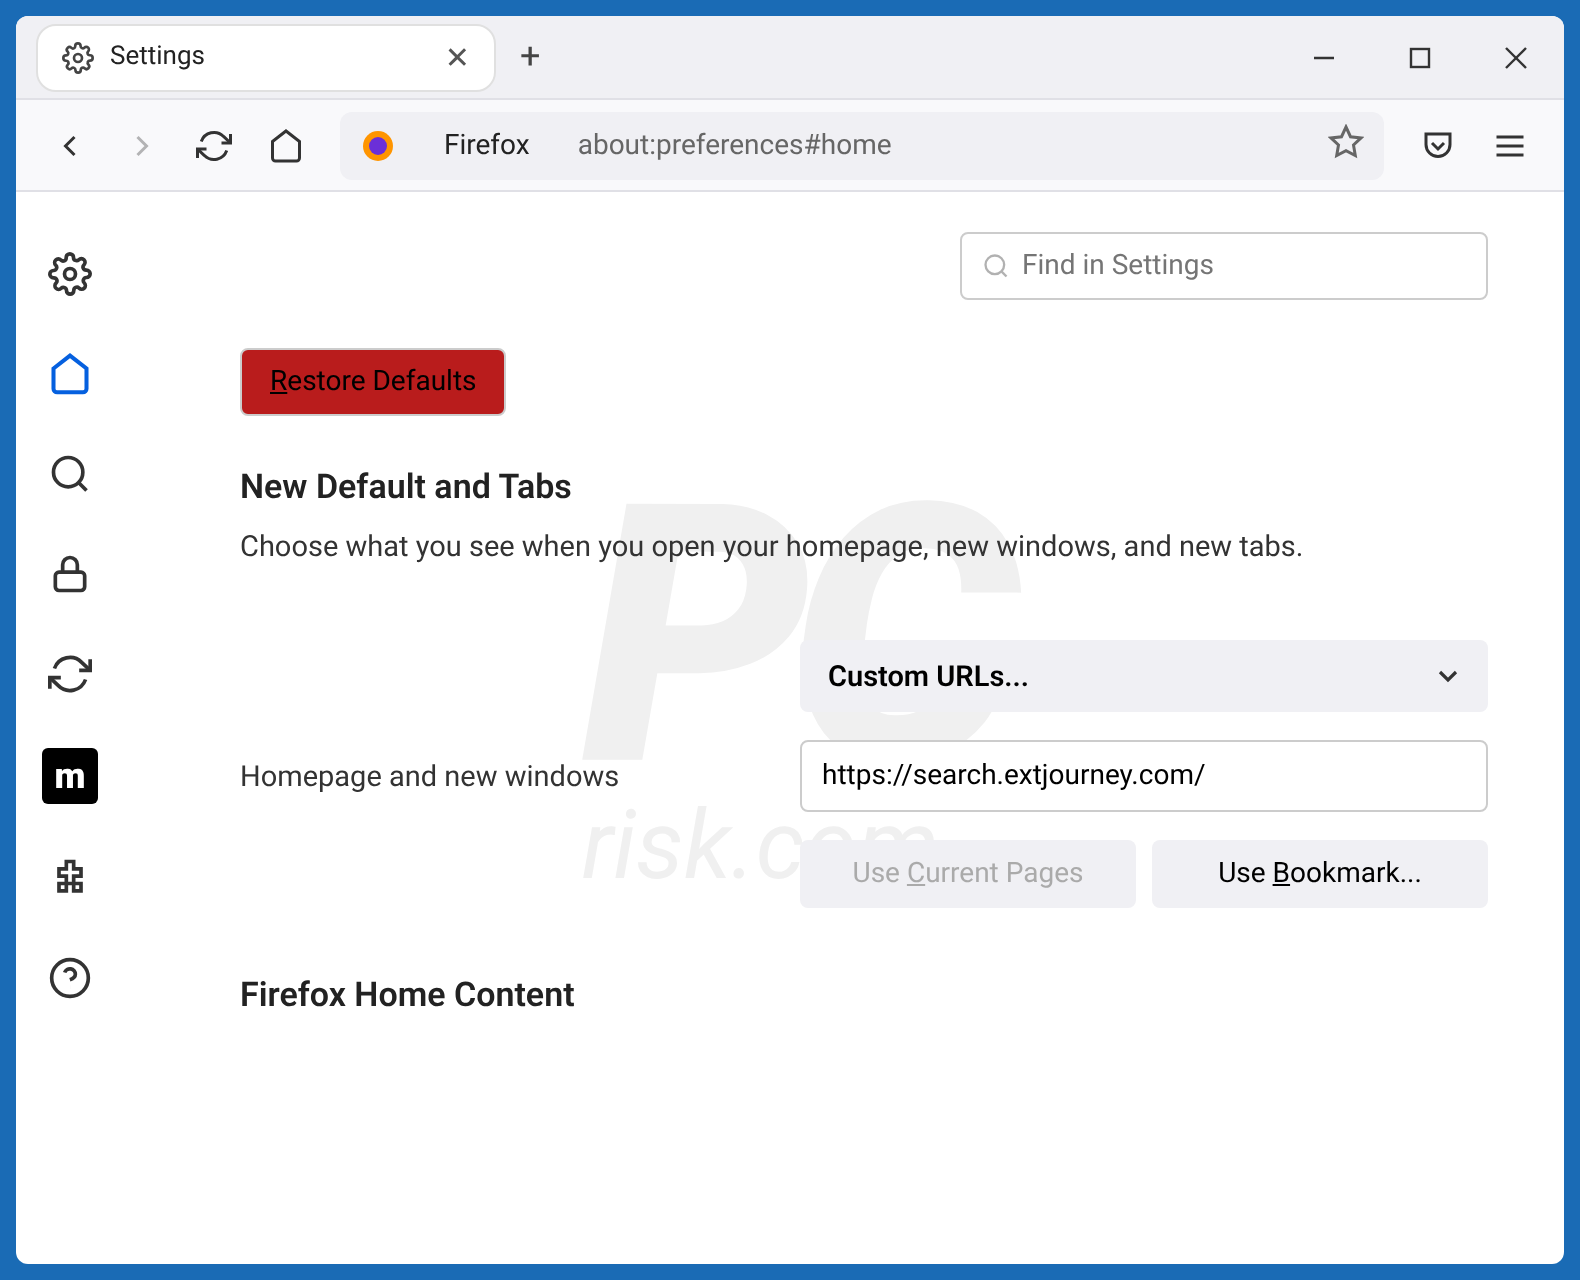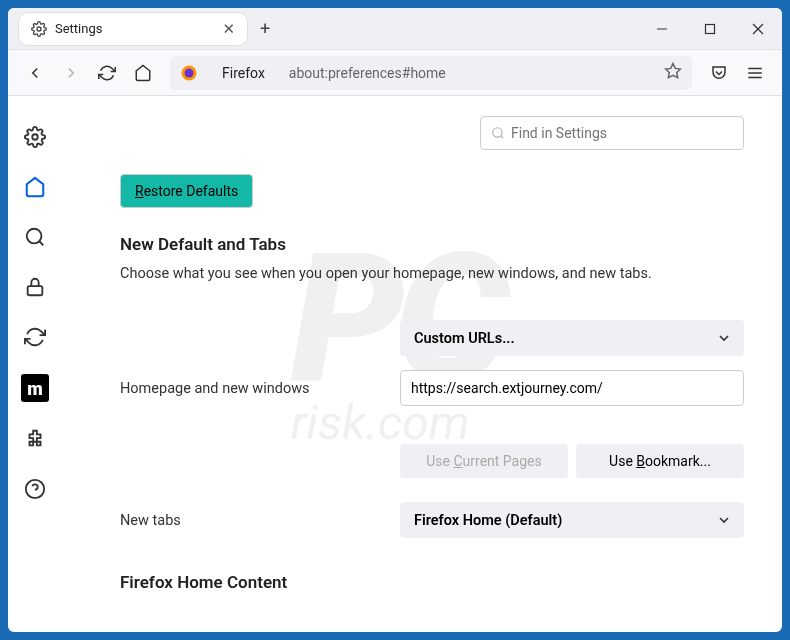--- a/index.html
+++ b/index.html
@@ -36,34 +36,34 @@
 .sbtn.ext { background:#000; color:#fff; width:28px; height:28px; font-weight:900; font-size:18px; border-radius:3px;}
 
 .main { flex: 1; padding: 20px 38px 0 58px; }
 .searchwrap { display: flex; justify-content: flex-end; margin-bottom: 24px; }
 .searchbox { width: 264px; height: 34px; border: 1px solid #ccc; border-radius: 4px; display: flex; align-items: center; padding: 0 10px; gap:6px;}
 .searchbox input { border: none; outline: none; font-size: 14px; color: #666; flex:1; background:transparent;}
 .searchbox svg { width:14px; height:14px; opacity:0.5;}
 
 .hrow { display: flex; align-items: center; justify-content: space-between; margin-bottom: 26px;}
 .h1 { font-size: 26px; font-weight: 400; color: #222; }
-.btn { height: 34px; border: 1px solid #ccc; border-radius: 4px; background: #14b8a6; padding: 0 14px; font-size: 14px; cursor: pointer; display: inline-flex; align-items: center; }
+.btn { height: 34px; border: 1px solid #ccc; border-radius: 4px; background: #b91c1c; padding: 0 14px; font-size: 14px; cursor: pointer; display: inline-flex; align-items: center; }
 .btn:disabled { color:#aaa; border-color:#ddd;}
 .btn u { text-decoration: underline; }
 
 .h2 { font-size: 17px; font-weight: 600; color: #222; margin-bottom: 10px; }
 .desc { font-size: 14.5px; color: #333; margin-bottom: 36px; line-height: 1.4;}
 
 .frow { display: flex; align-items: center; margin-bottom: 14px; gap: 28px;}
 .flab { width: 252px; font-size: 14.5px; color: #333; }
 .sel { flex: 1; height: 36px; background: #f0f0f4; border: none; border-radius: 4px; padding: 0 14px; display: flex; align-items: center; justify-content: space-between; cursor: pointer; font-size: 14.5px; font-weight: 600;}
 .sel svg { width: 12px; height: 12px;}
 .txtin { flex: 1; height: 36px; border: 1px solid #ccc; border-radius: 4px; padding: 0 10px; font-size: 14px; }
 .btnrow { display:flex; gap:8px; margin-left:280px; margin-bottom:24px;}
-.btnrow .btn { flex:1; justify-content:center; white-space:nowrap; overflow:hidden; text-overflow:ellipsis; background:#f0f0f4; border:none;margin-top:24px;}
+.btnrow .btn { flex:1; justify-content:center; white-space:nowrap; overflow:hidden; text-overflow:ellipsis; background:#f0f0f4; border:none;}
 .btnrow .btn.dis { color:#aaa;}
 </style>
 </head>
 <body>
 
 <div class="window">
  <div class="watermark">PC<span class="sub">risk.com</span></div>
 
  <div class="titlebar">
   <div class="tab">
@@ -228,26 +228,17 @@
    </div>
    <div class="btnrow">
     <button class="btn dis">
             <span>Use <u>C</u>urrent Pages</span>
           </button>
     <button class="btn">
             <span>Use <u>B</u>ookmark...</span>
           </button>
    </div>
 
-   <div class="frow">
-    <div class="flab">New tabs</div>
-    <div class="sel">
-     <span>Firefox Home (Default)</span>
-     <svg viewBox="0 0 12 12">
-              <path d="M2 4l4 4 4-4" fill="none" stroke="#333" stroke-width="1.6"></path>
-            </svg>
-    </div>
-   </div>
 
    <div class="h2" style="margin-top:34px">Firefox Home Content</div>
   </div>
  </div>
 </div>
 
 </body></html>

